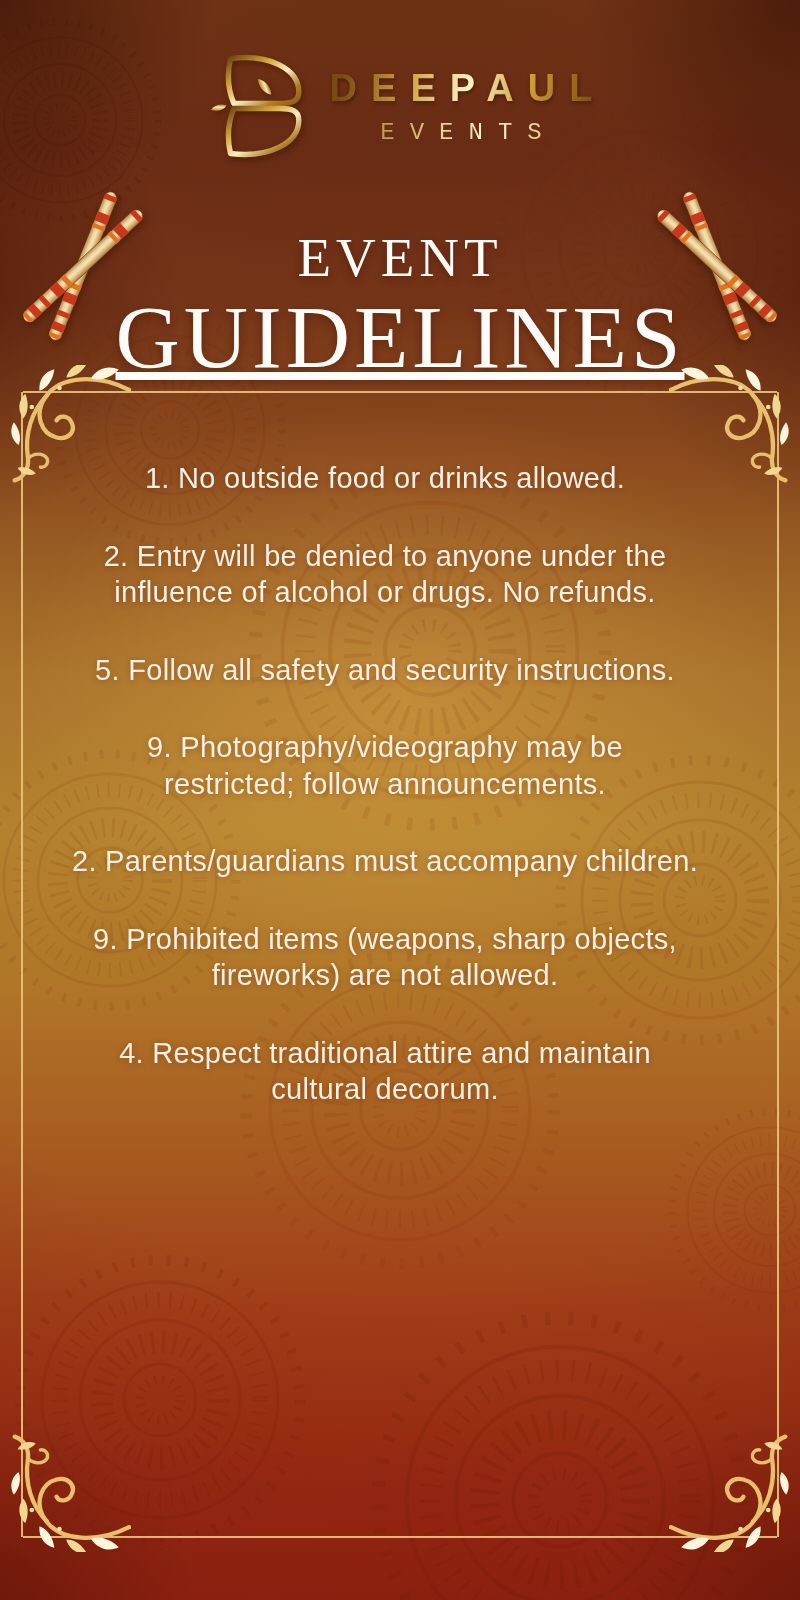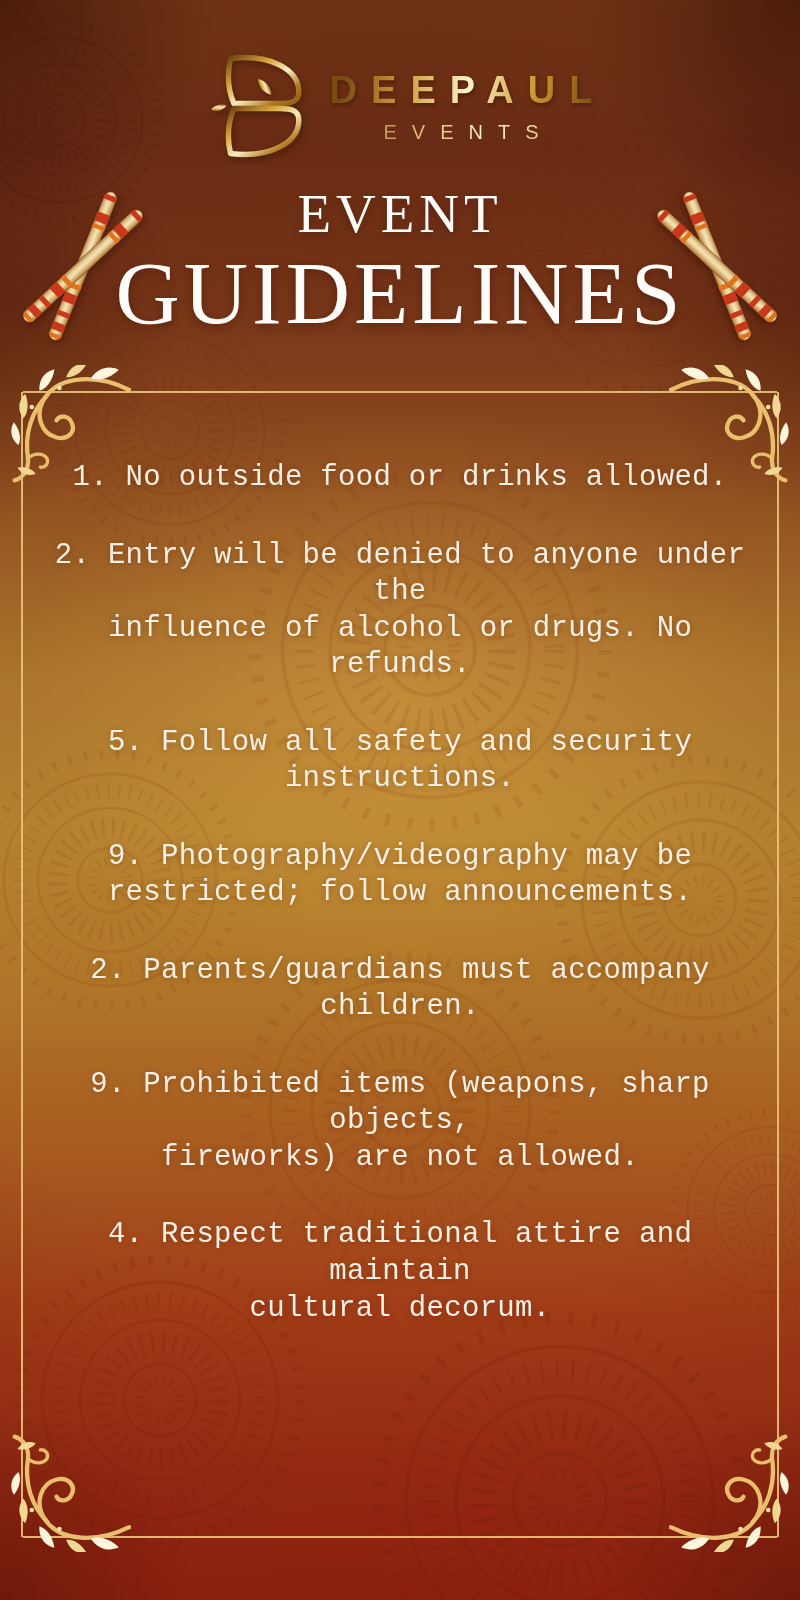--- a/index.html
+++ b/index.html
@@ -34,49 +34,49 @@
   }
   .logo-mark{filter:drop-shadow(2px 3px 3px rgba(40,10,0,0.45));}
   .brand-text{text-align:center;}
   .brand-name{
     font-size:38px;font-weight:bold;letter-spacing:14px;margin-right:-14px;
     background:linear-gradient(100deg,#7a4a12 5%,#cf9f3d 28%,#fdf2c6 50%,#c9952f 74%,#7a4a12 96%);
     -webkit-background-clip:text;background-clip:text;color:transparent;
     filter:drop-shadow(1px 2px 2px rgba(40,10,0,0.5));
   }
   .brand-sub{
-    margin-top:9px;font-size:20px;font-weight:normal;letter-spacing:15px;margin-right:-15px;
+    margin-top:9px;font-size:24px;font-weight:normal;letter-spacing:15px;margin-right:-15px;
     background:linear-gradient(100deg,#9a6a20 0%,#e8cf8e 40%,#fdf4cf 55%,#cfa54a 100%);
-    -webkit-background-clip:text;background-clip:text;color:transparent;
+    -webkit-background-clip:text;background-clip:text;color:transparent;font-family:Liberation Mono, monospace;
   }
   .title{
     position:absolute;top:184px;left:0;width:100%;z-index:3;text-align:center;
     font-family:"Liberation Serif",serif;color:#fdfcf9;
     text-shadow:0 3px 9px rgba(60,15,5,0.45);
   }
-  .title-line1{font-size:55px;letter-spacing:5px;line-height:1.1;}
-  .title-line2{font-size:89px;letter-spacing:4px;line-height:1;margin-top:4px;}
+  .title-line1{font-size:55px;letter-spacing:5px;line-height:1.1;margin-top:44px;}
+  .title-line2{font-size:89px;letter-spacing:4px;line-height:1;margin-top:4px;text-decoration:underline;}
   .dandiya{position:absolute;z-index:3;filter:drop-shadow(2px 3px 3px rgba(50,12,2,0.4));}
   .dandiya.left{left:8px;top:186px;}
   .dandiya.right{right:8px;top:186px;transform:scaleX(-1);}
   
   .frame-line{position:absolute;z-index:2;background:#e9c278;opacity:0.92;}
   .fl-top{left:23px;right:23px;top:391px;height:2px;}
   .fl-bottom{left:23px;right:23px;top:1536px;height:2px;}
   .fl-left{left:21px;top:392px;height:1145px;width:2px;}
   .fl-right{right:21px;top:392px;height:1145px;width:2px;}
   .flourish{position:absolute;z-index:3;width:124px;height:124px;}
   .flourish.tl{left:7px;top:365px;}
   .flourish.tr{right:7px;top:365px;transform:scaleX(-1);}
   .flourish.bl{left:7px;top:1428px;transform:scaleY(-1);}
   .flourish.br{right:7px;top:1428px;transform:scale(-1,-1);}
   
   .guidelines{
-    position:absolute;top:460px;left:40px;width:720px;z-index:4;
-    text-align:center;color:#f6efe4;font-size:29px;font-family:Liberation Mono, monospace;
+    position:absolute;top:460px;left:25px;width:720px;z-index:4;
+    text-align:center;color:#f6efe4;font-size:29px;
   }
   .g-item{
     white-space:pre-line;line-height:1.26;letter-spacing:0.3px;margin-bottom:41px;
     text-shadow:0 1px 6px rgba(90,25,5,0.35);
   }
 </style>
 </head>
 <body>
 
 <svg width="0" height="0" style="position:absolute" aria-hidden="true">

